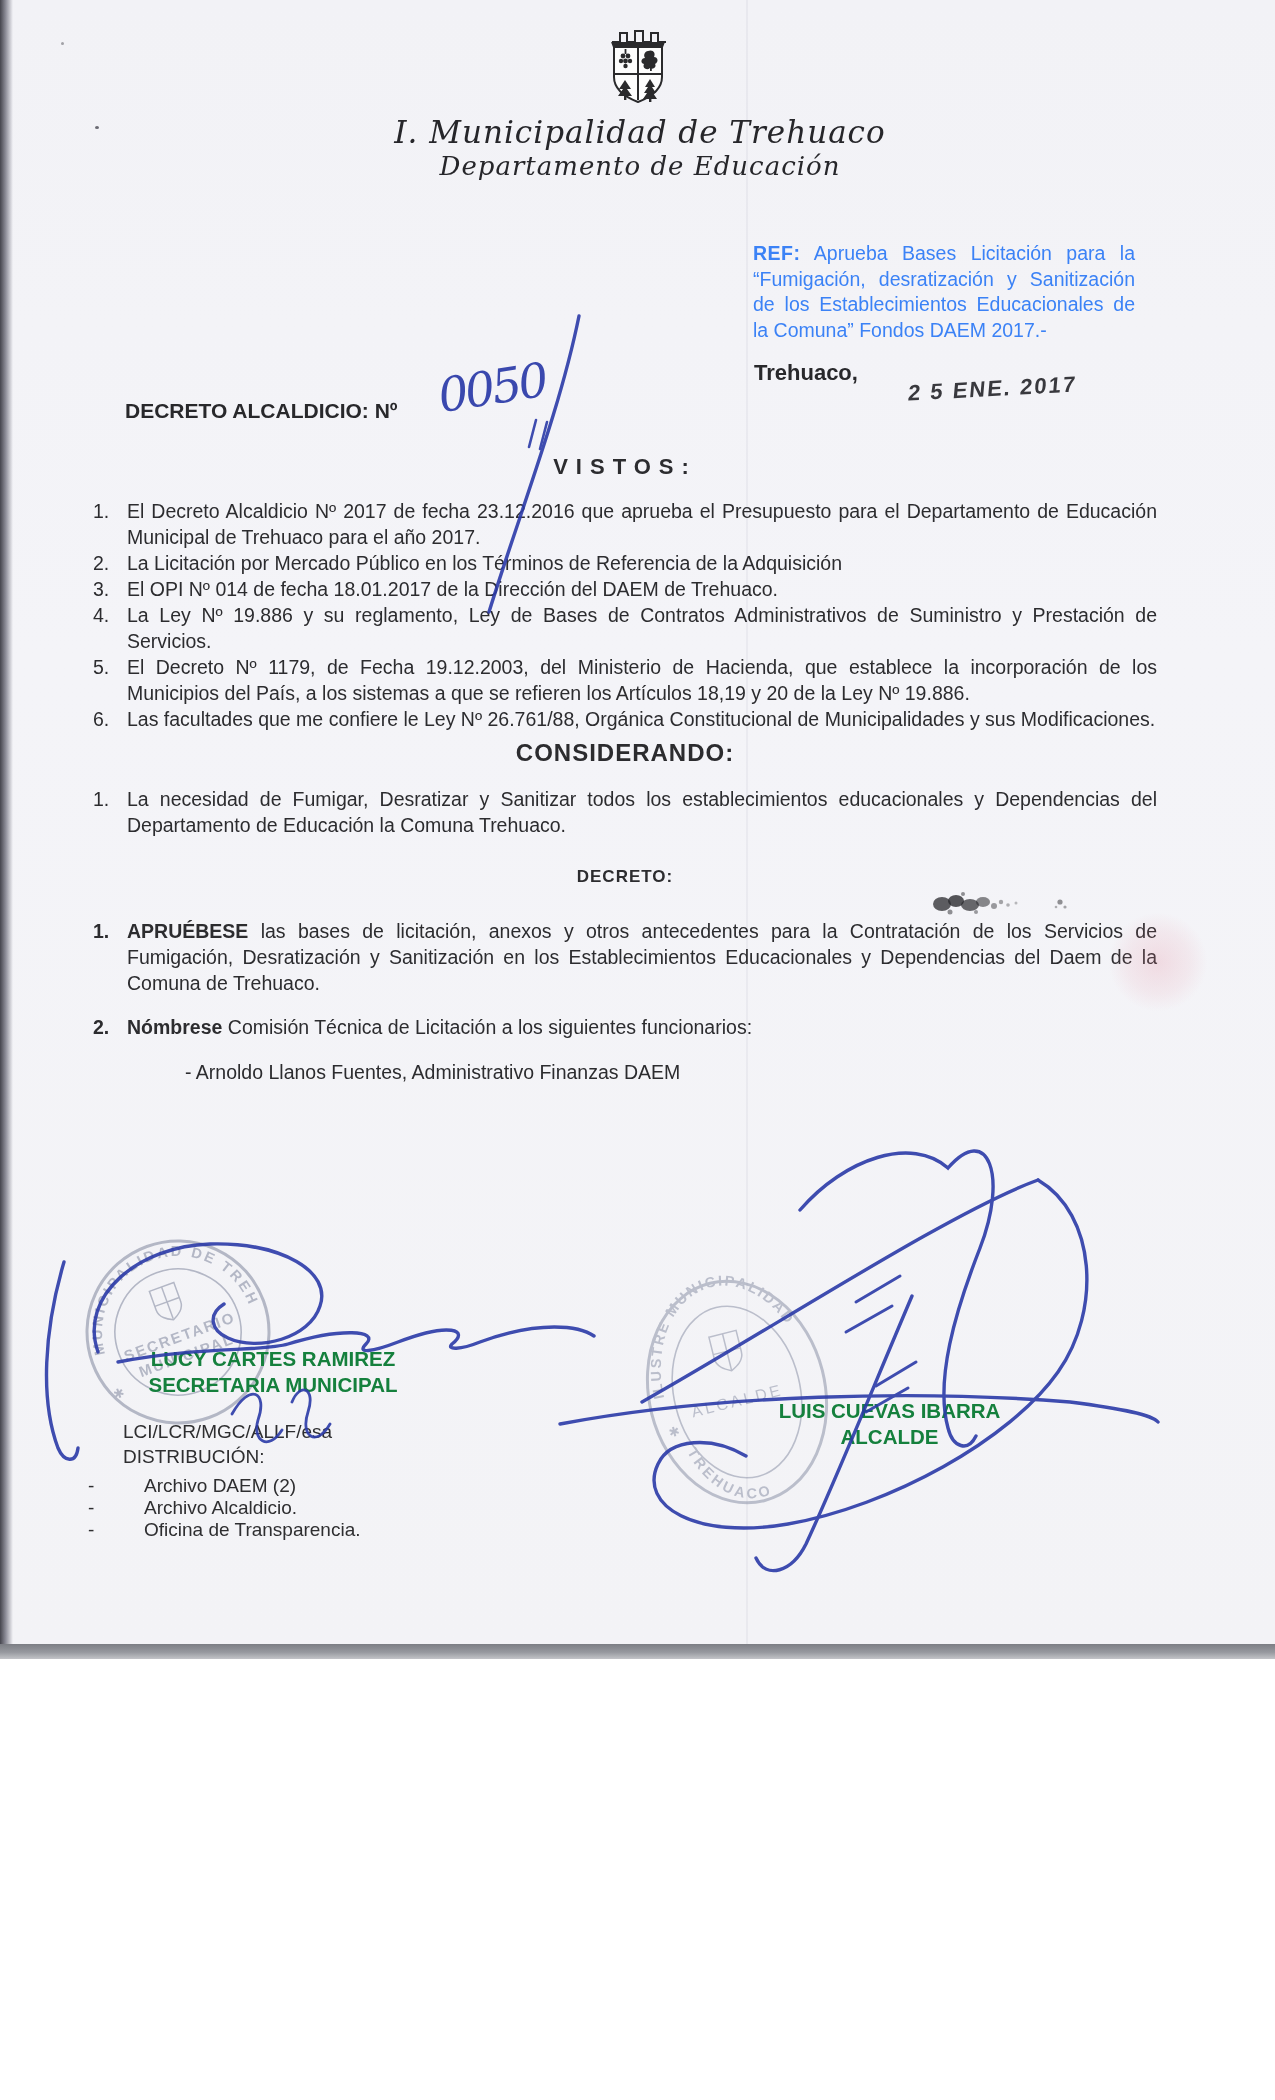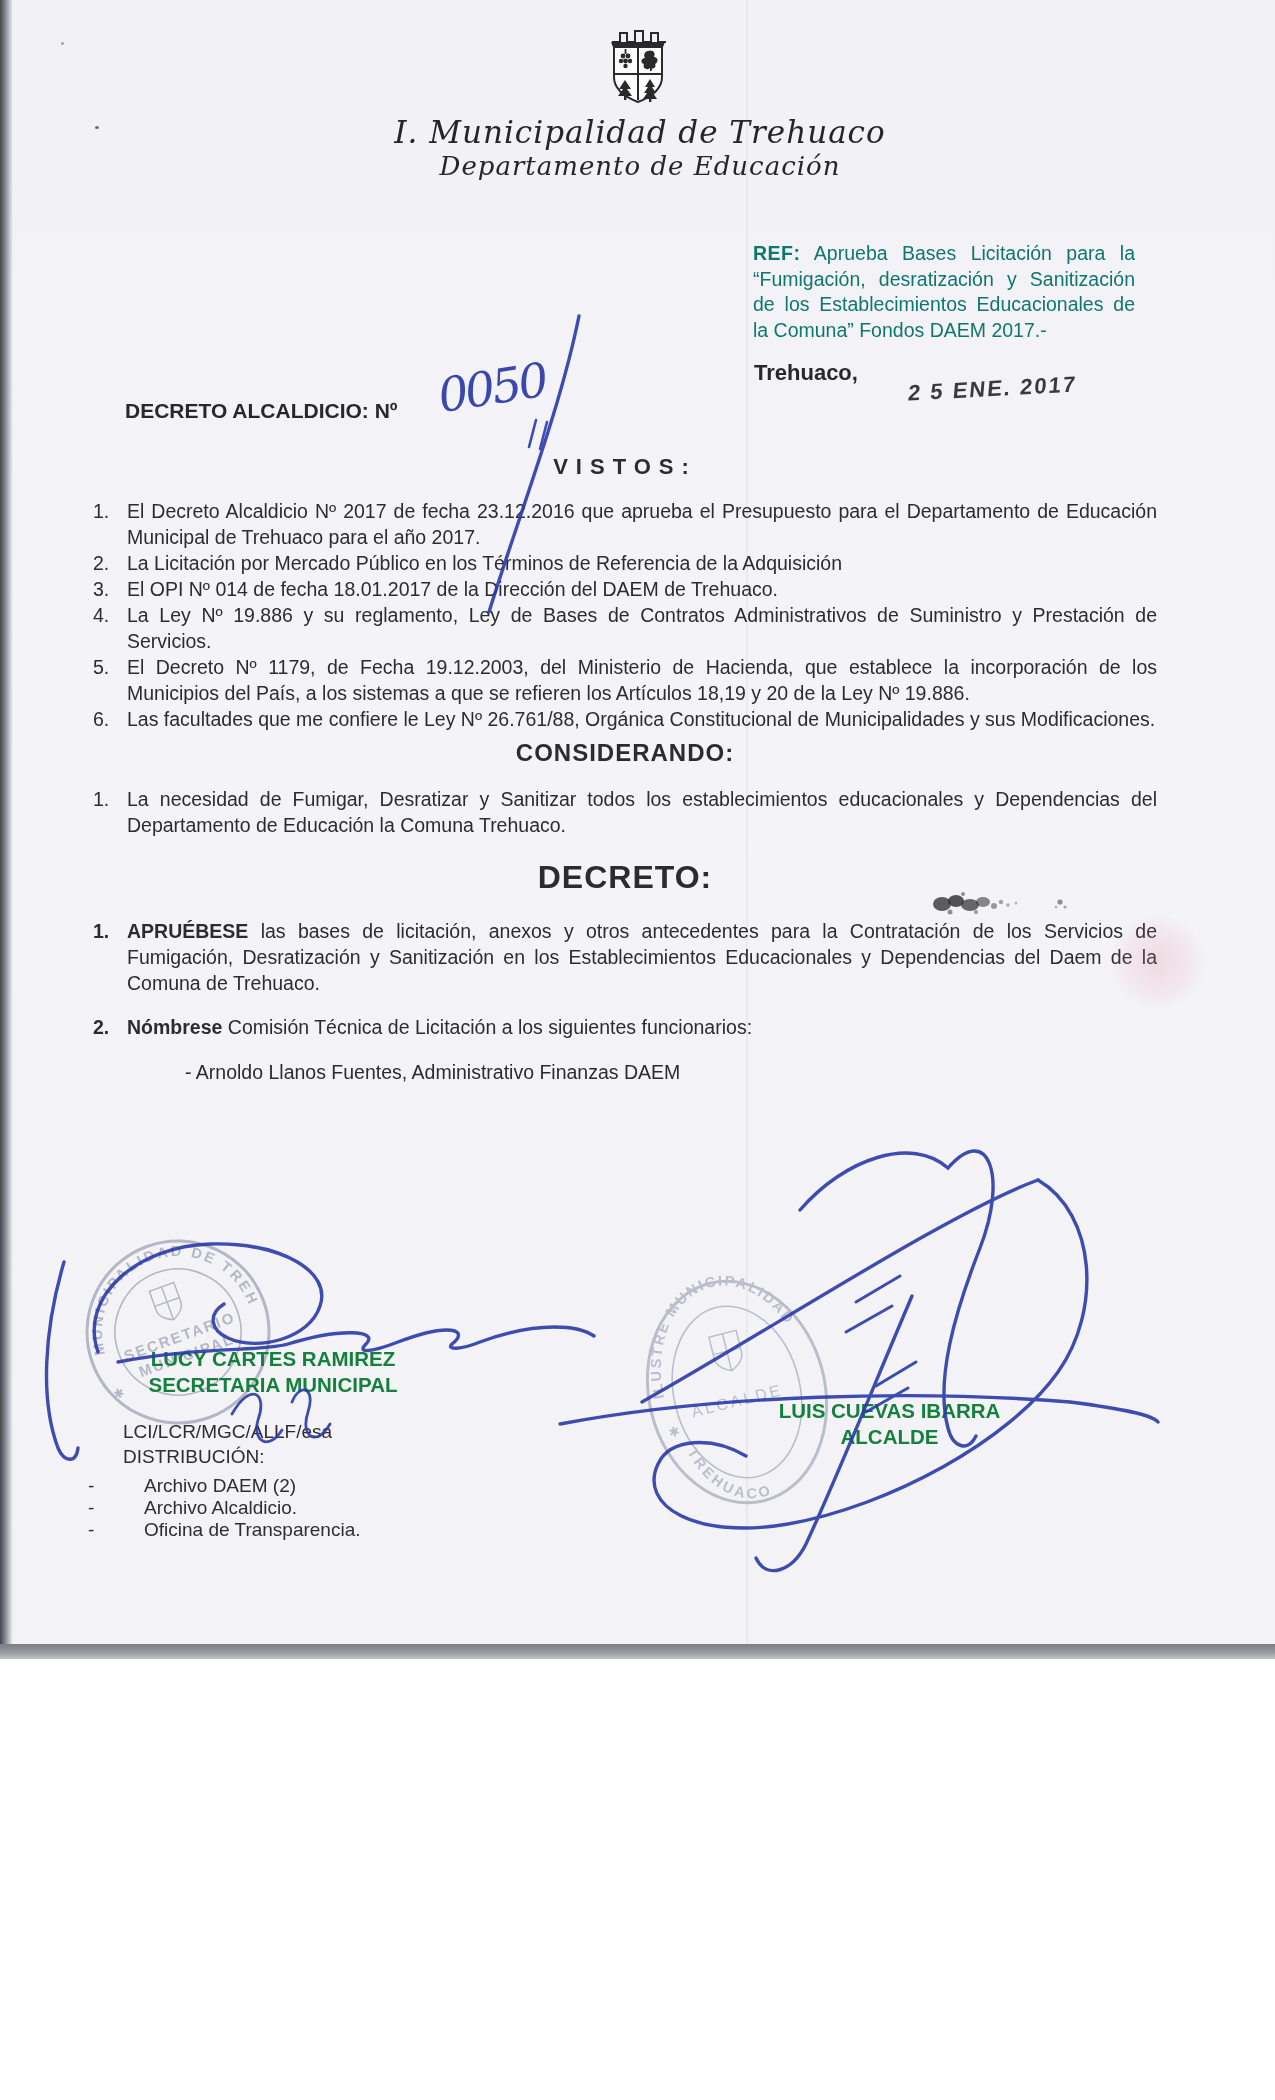--- a/index.html
+++ b/index.html
@@ -14,35 +14,35 @@
   .fold{position:absolute;left:746px;top:0;width:2px;height:1644px;background:rgba(110,110,140,0.07);}
   .speck{position:absolute;border-radius:50%;background:#6a6a72;}
 
   .crest{position:absolute;left:592px;top:18px;}
   .hdr-script{position:absolute;left:330px;width:620px;text-align:center;
         font-family:"DejaVu Serif",serif;font-style:italic;color:#26262a;}
   .hdr1{top:114px;font-size:31px;letter-spacing:1px;}
   .hdr2{top:151px;font-size:26px;letter-spacing:1px;}
 
   .ref{position:absolute;left:753px;top:241px;width:382px;font-size:19.5px;line-height:25.5px;
-        text-align:justify;color:#0f766e;}
+        text-align:justify;color:#3b82f6;}
   .ref b{letter-spacing:.5px;}
   .place{position:absolute;left:754px;top:360px;font-size:22px;font-weight:bold;color:#28282b;}
   .datestamp{position:absolute;left:908px;top:376px;font-size:22px;font-weight:bold;color:#39393e;
         letter-spacing:2px;transform:rotate(-3deg) skewX(-8deg);white-space:nowrap;}
 
   .decree-line{position:absolute;left:125px;top:399px;font-size:21px;font-weight:bold;color:#28282b;}
   .hand-number{position:absolute;left:438px;top:360px;font-family:"DejaVu Serif",serif;
         font-style:italic;font-size:47px;color:#2b3aa8;transform:rotate(-9deg);letter-spacing:-3px;opacity:.92;}
 
   .flow{position:absolute;left:93px;top:452px;width:1064px;font-size:19.5px;line-height:26px;color:#2c2c2f;}
   .h-center{text-align:center;font-weight:bold;}
   .h-vistos{font-size:22px;letter-spacing:8px;line-height:30px;margin-bottom:16px;}
   .h-considerando{font-size:24px;letter-spacing:1px;line-height:30px;margin-top:6px;}
-  .h-decreto{font-size:32px;letter-spacing:1px;line-height:30px;margin-top:24px;}
+  .h-decreto{font-size:17px;letter-spacing:1px;line-height:30px;margin-top:24px;}
   .li{display:flex;}
   .li .n{flex:none;width:34px;}
   .li .t{flex:1;text-align:justify;}
   .mt18{margin-top:18px;} .mt26{margin-top:26px;}
   .lead{font-weight:bold;}
   .lead.u{}
   .commission{margin-top:18px;margin-left:92px;line-height:29px;}
   .closing{margin-top:14px;text-align:center;font-weight:bold;font-size:20px;letter-spacing:.5px;
         transform:translateX(-24px);}
 

